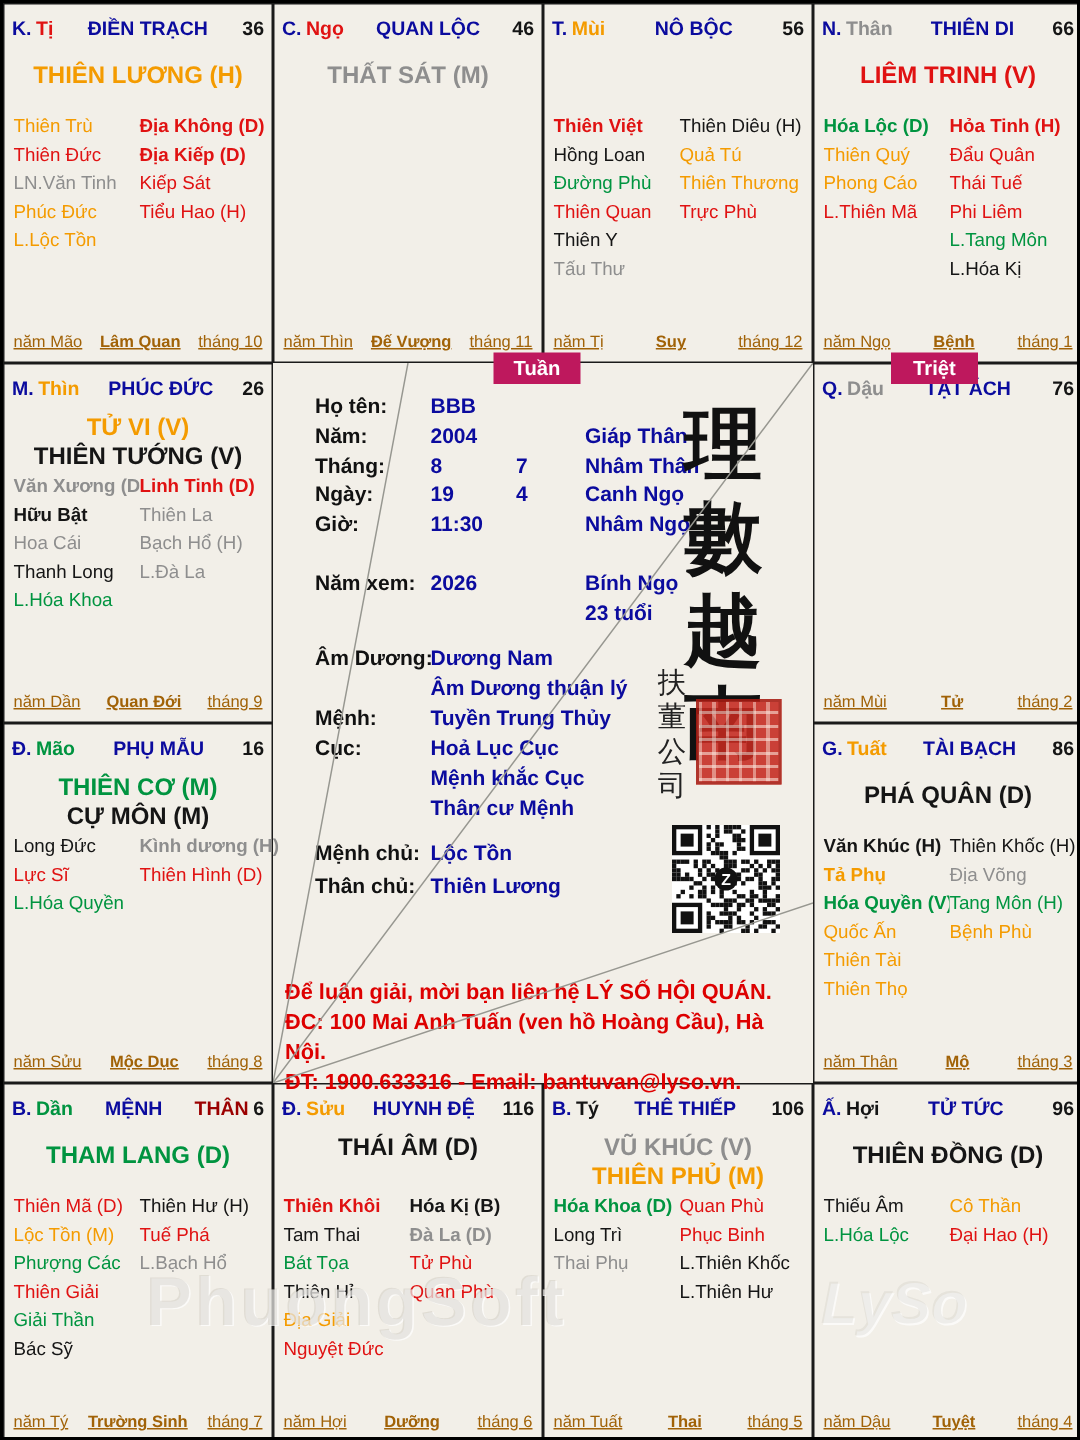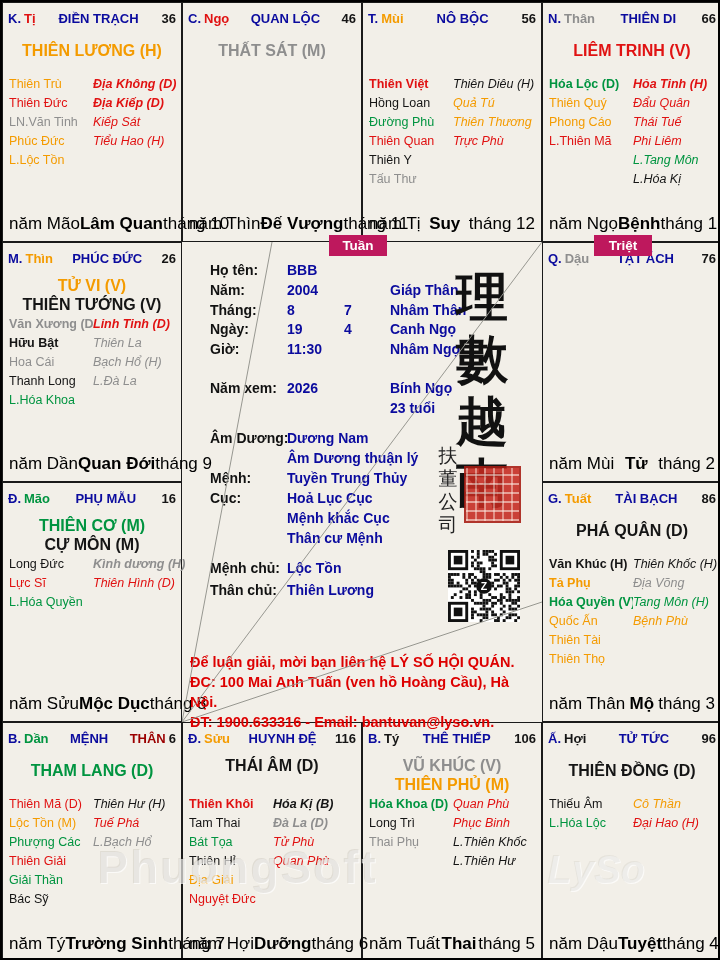--- a/index.html
+++ b/index.html
@@ -14,24 +14,24 @@
     border:1px solid #1a1a1a;background:transparent;}
   .p-header{position:absolute;top:8px;left:5px;right:5px;display:flex;gap:3px;
     align-items:baseline;font-size:13px;font-weight:bold;white-space:nowrap;}
   .ph-name{flex:1;text-align:center;}
   .p-main{position:absolute;top:33px;left:0;right:0;text-align:center;
     font-size:16px;font-weight:bold;line-height:19px;white-space:nowrap;}
   .p-main.one{top:38px;}
   .p-stars{position:absolute;top:72px;left:6px;right:1px;display:flex;
     font-size:12.5px;line-height:19px;}
   .p-col-l{width:84px;flex:none;}
-  .p-col-r{flex:1;font-style:italic;}
+  .p-col-r{flex:1;}
   .star{white-space:nowrap;overflow:hidden;}
   .p-footer{position:absolute;left:6px;right:6px;bottom:7px;display:flex;
-    justify-content:space-between;font-size:17px;color:#000000;white-space:nowrap;}
+    justify-content:space-between;font-size:11px;color:#a16207;white-space:nowrap;text-decoration:underline;}
   .p-footer .stage{font-weight:bold;}
   
   .red{color:#e01212}.org{color:#f49b00}.grn{color:#009440}.gry{color:#8e8e8e}
   .blk{color:#151515}.nvy{color:#0b0b9e}.mar{color:#9b0000}.b{font-weight:bold}
   
   #center{position:absolute;left:180px;top:240px;width:360px;height:480px;}
   .inforow{position:absolute;left:0;width:100%;height:20px;font-size:14px;
     font-weight:bold;white-space:nowrap;text-align:center;}
   .inforow .lbl{position:absolute;left:28px;color:#111;}
   .inforow .v1{position:absolute;left:105px;color:#0b0b9e;}

